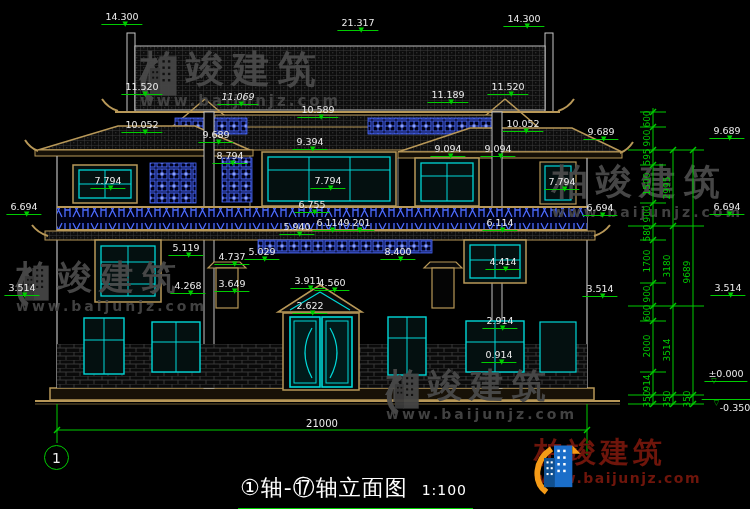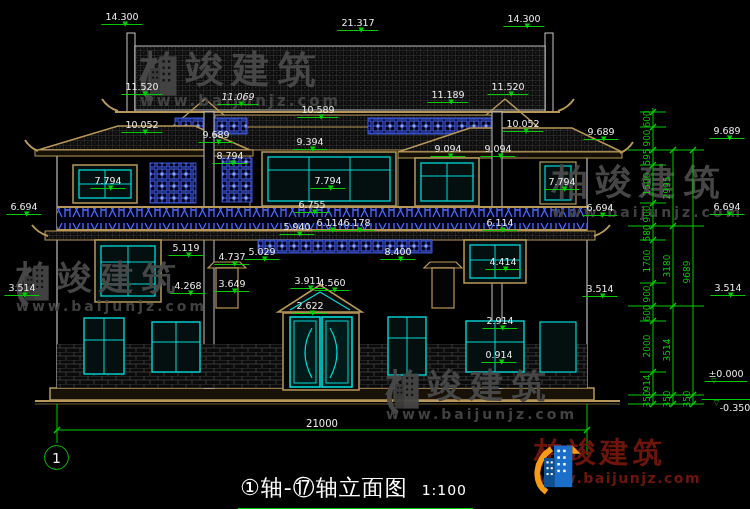--- a/index.html
+++ b/index.html
@@ -326,21 +326,21 @@
       <div class="elv" style="left: 523px; top: 119px;">10.052</div>
       <div class="elv" style="left: 601px; top: 127px;">9.689</div>
       <div class="elv" style="left: 727px; top: 126px;">9.689</div>
       <div class="elv" style="left: 108px; top: 176px;">7.794</div>
       <div class="elv" style="left: 328px; top: 176px;">7.794</div>
       <div class="elv" style="left: 562px; top: 177px;">7.794</div>
       <div class="elv" style="left: 24px; top: 202px;">6.694</div>
       <div class="elv" style="left: 312px; top: 200px;">6.755</div>
       <div class="elv" style="left: 297px; top: 222px;">5.940</div>
       <div class="elv" style="left: 330px; top: 218px;">6.114</div>
-      <div class="elv" style="left: 357px; top: 218px;">6.178</div>
+      <div class="elv" style="left: 357px; top: 218px;">9.201</div>
       <div class="elv" style="left: 600px; top: 203px;">6.694</div>
       <div class="elv" style="left: 727px; top: 202px;">6.694</div>
       <div class="elv" style="left: 500px; top: 218px;">6.114</div>
       <div class="elv" style="left: 186px; top: 243px;">5.119</div>
       <div class="elv" style="left: 262px; top: 247px;">5.029</div>
       <div class="elv" style="left: 232px; top: 252px;">4.737</div>
       <div class="elv" style="left: 188px; top: 265px; margin-top: 16px;">4.268</div>
       <div class="elv" style="left: 232px; top: 279px;">3.649</div>
       <div class="elv" style="left: 332px; top: 258px; margin-top: 20px;">4.560</div>
       <div class="elv" style="left: 398px; top: 247px;">8.400</div>

